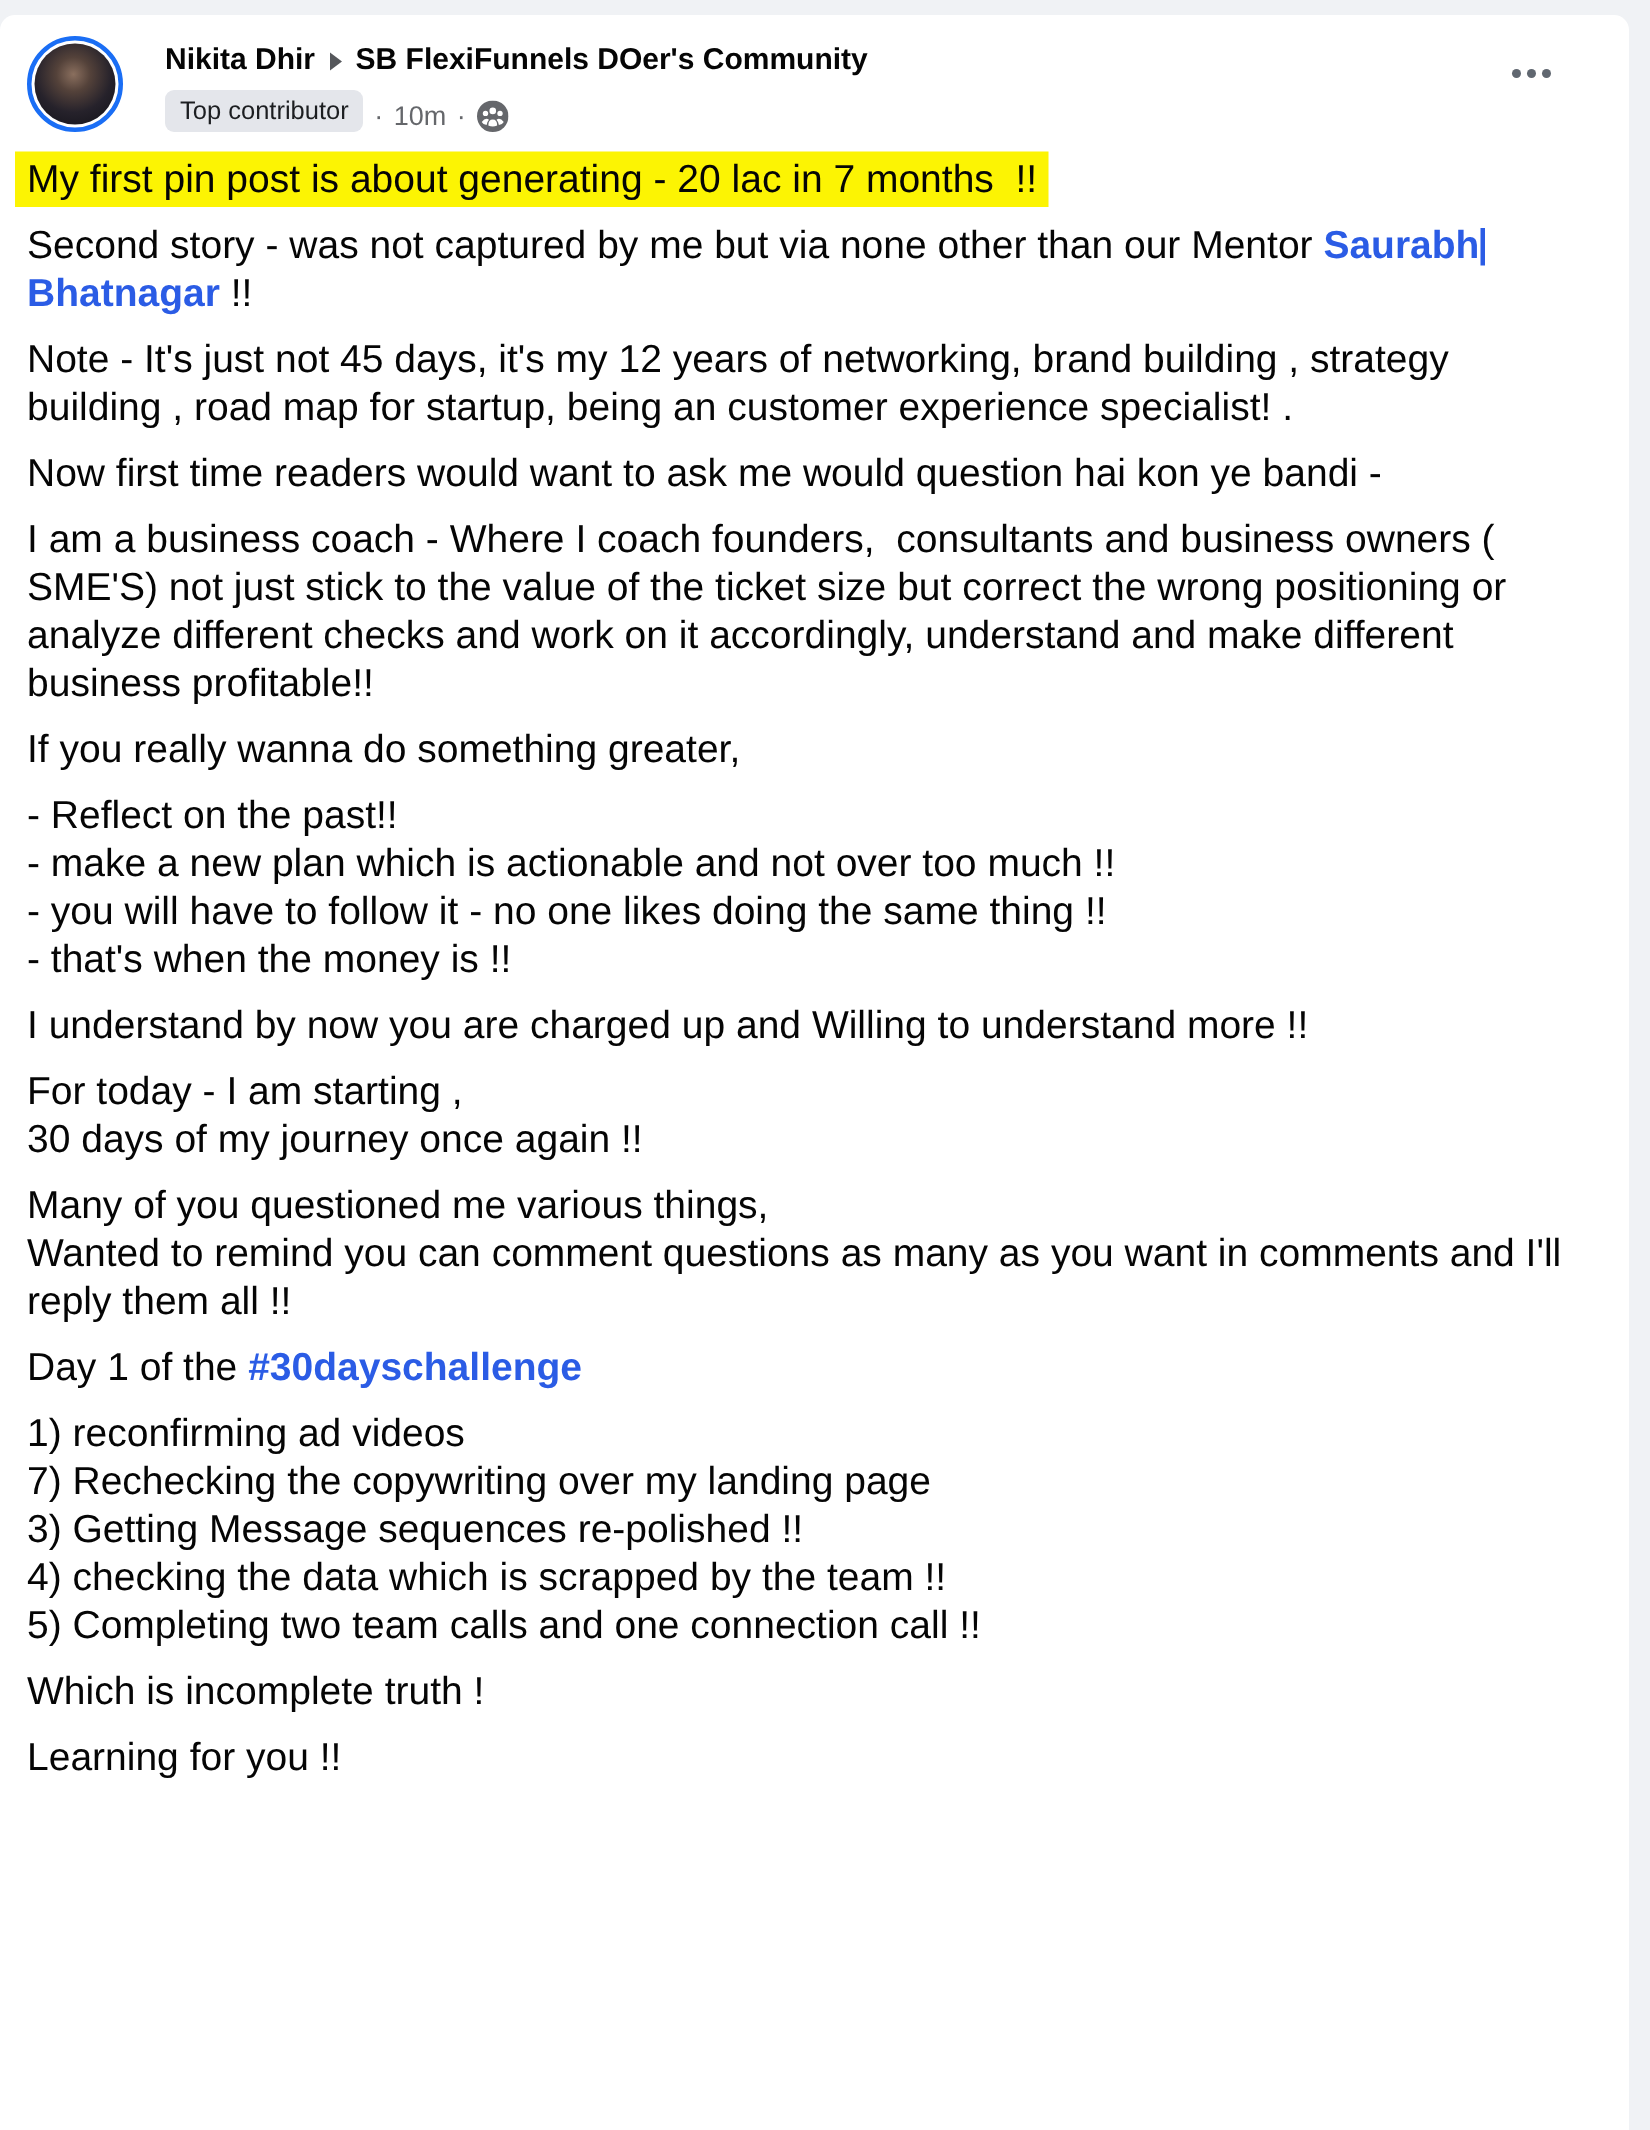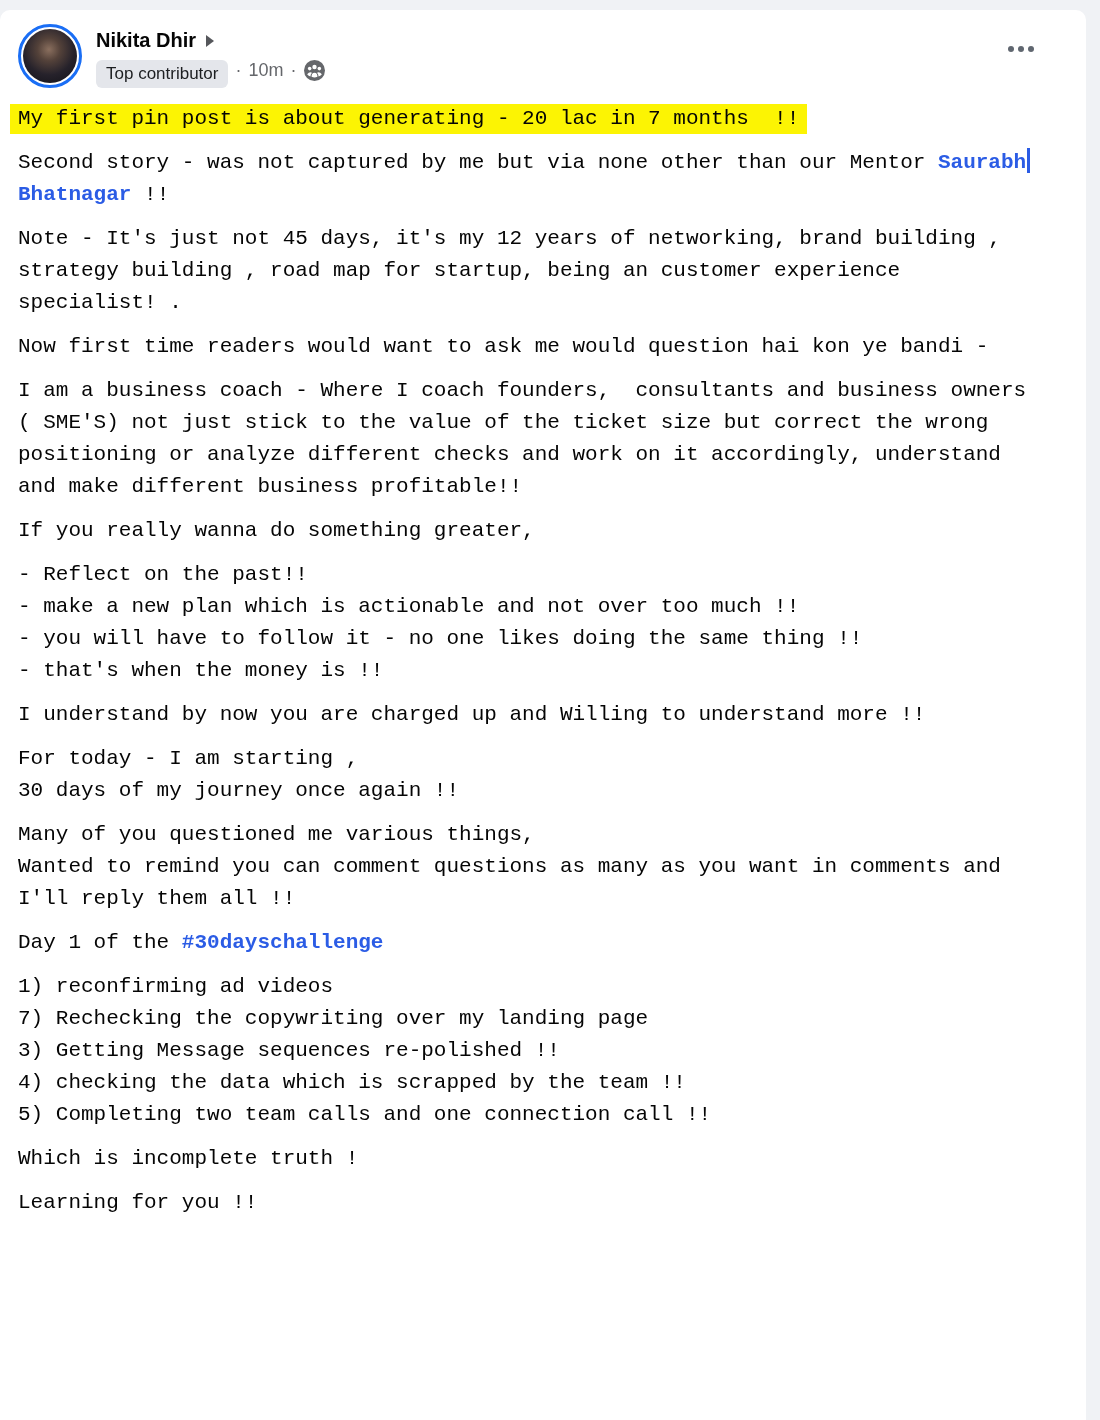--- a/index.html
+++ b/index.html
@@ -19,44 +19,44 @@
   .header { position:relative; padding:14px 18px 0 18px; display:flex; align-items:flex-start; }
   .avatar-ring {
     width:64px; height:64px; border-radius:50%;
     border:3px solid #1a6ef5; background:#ffffff; padding:2px; flex:0 0 auto;
     cursor:pointer;
   }
   .avatar-img {
     width:100%; height:100%; border-radius:50%;
     background: radial-gradient(circle at 48% 38%, #8a6f5e 0%, #54423a 26%, #26222b 58%, #101016 100%);
   }
-  .header-text { margin-left:14px; padding-top:3px; min-width:0; }
+  .header-text { margin-left:28px; padding-top:3px; min-width:0; }
   .name-row { display:flex; align-items:center; font-size:20px; font-weight:700; line-height:26px; white-space:nowrap; }
   .author { cursor:pointer; }
   .chev {
     width:0; height:0; margin:1px 9px 0 10px;
     border-left:8px solid #55575b; border-top:6px solid transparent; border-bottom:6px solid transparent;
   }
   .group { cursor:pointer; }
-  .meta-row { display:flex; align-items:flex-start; margin-top:7px; font-size:18px; color:#65676b; }
+  .meta-row { display:flex; align-items:flex-end; margin-top:7px; font-size:18px; color:#65676b; }
   .badge {
     background:#e4e6eb; color:#1c1e21; border-radius:6px;
     padding:3px 10px 4px; font-size:17px; line-height:21px;
   }
   .meta-dot { margin:0 7px; color:#65676b; }
   .privacy-icon { display:inline-flex; margin-left:1px; }
   .menu-btn {
     position:absolute; top:28px; right:44px;
     display:flex; gap:4px; align-items:center; padding:8px; cursor:pointer; border-radius:50%;
   }
   .menu-btn i { width:6px; height:6px; border-radius:50%; background:#606770; }
   
   .post-body {
     margin-top:15px; padding:0 44px 0 18px;
-    font-size:21px; line-height:32px; color:#050505;font-family:Liberation Mono, monospace;
+    font-size:26px; line-height:32px; color:#050505;
   }
   .post-body p { margin:0 0 12px 0; white-space:pre-wrap; }
   .hl { background:#fcf403; padding:3px 8px 4px 8px; margin-left:-8px; }
   .mention, .hashtag { color:#2b5ce5; font-weight:600; cursor:pointer; }
   .cursor-bar {
     display:inline-block; width:3px; height:25px; background:#2b5ce5;
     vertical-align:-5px; margin-left:1px;
   }
   
   .gutter { position:absolute; top:0; right:0; width:14px; height:1420px; background:#f0f2f5; }
@@ -67,20 +67,21 @@
 <div class="card">
 
   <div class="header">
     <div class="avatar-ring">
       <div class="avatar-img"></div>
     </div>
     <div class="header-text">
       <div class="name-row">
         <span class="author">Nikita Dhir</span>
         <span class="chev"></span>
+        <span class="group">SB FlexiFunnels DOer's Community</span>
       </div>
       <div class="meta-row">
         <span class="badge">Top contributor</span>
         <span class="meta-dot">·</span>
         <span>10m</span>
         <span class="meta-dot">·</span>
         <span class="privacy-icon">
           <svg width="21" height="21" viewBox="0 0 20 20">
             <circle cx="10" cy="10" r="10" fill="#65676b"></circle>
             <circle cx="10" cy="6.6" r="2.1" fill="#ffffff"></circle>

